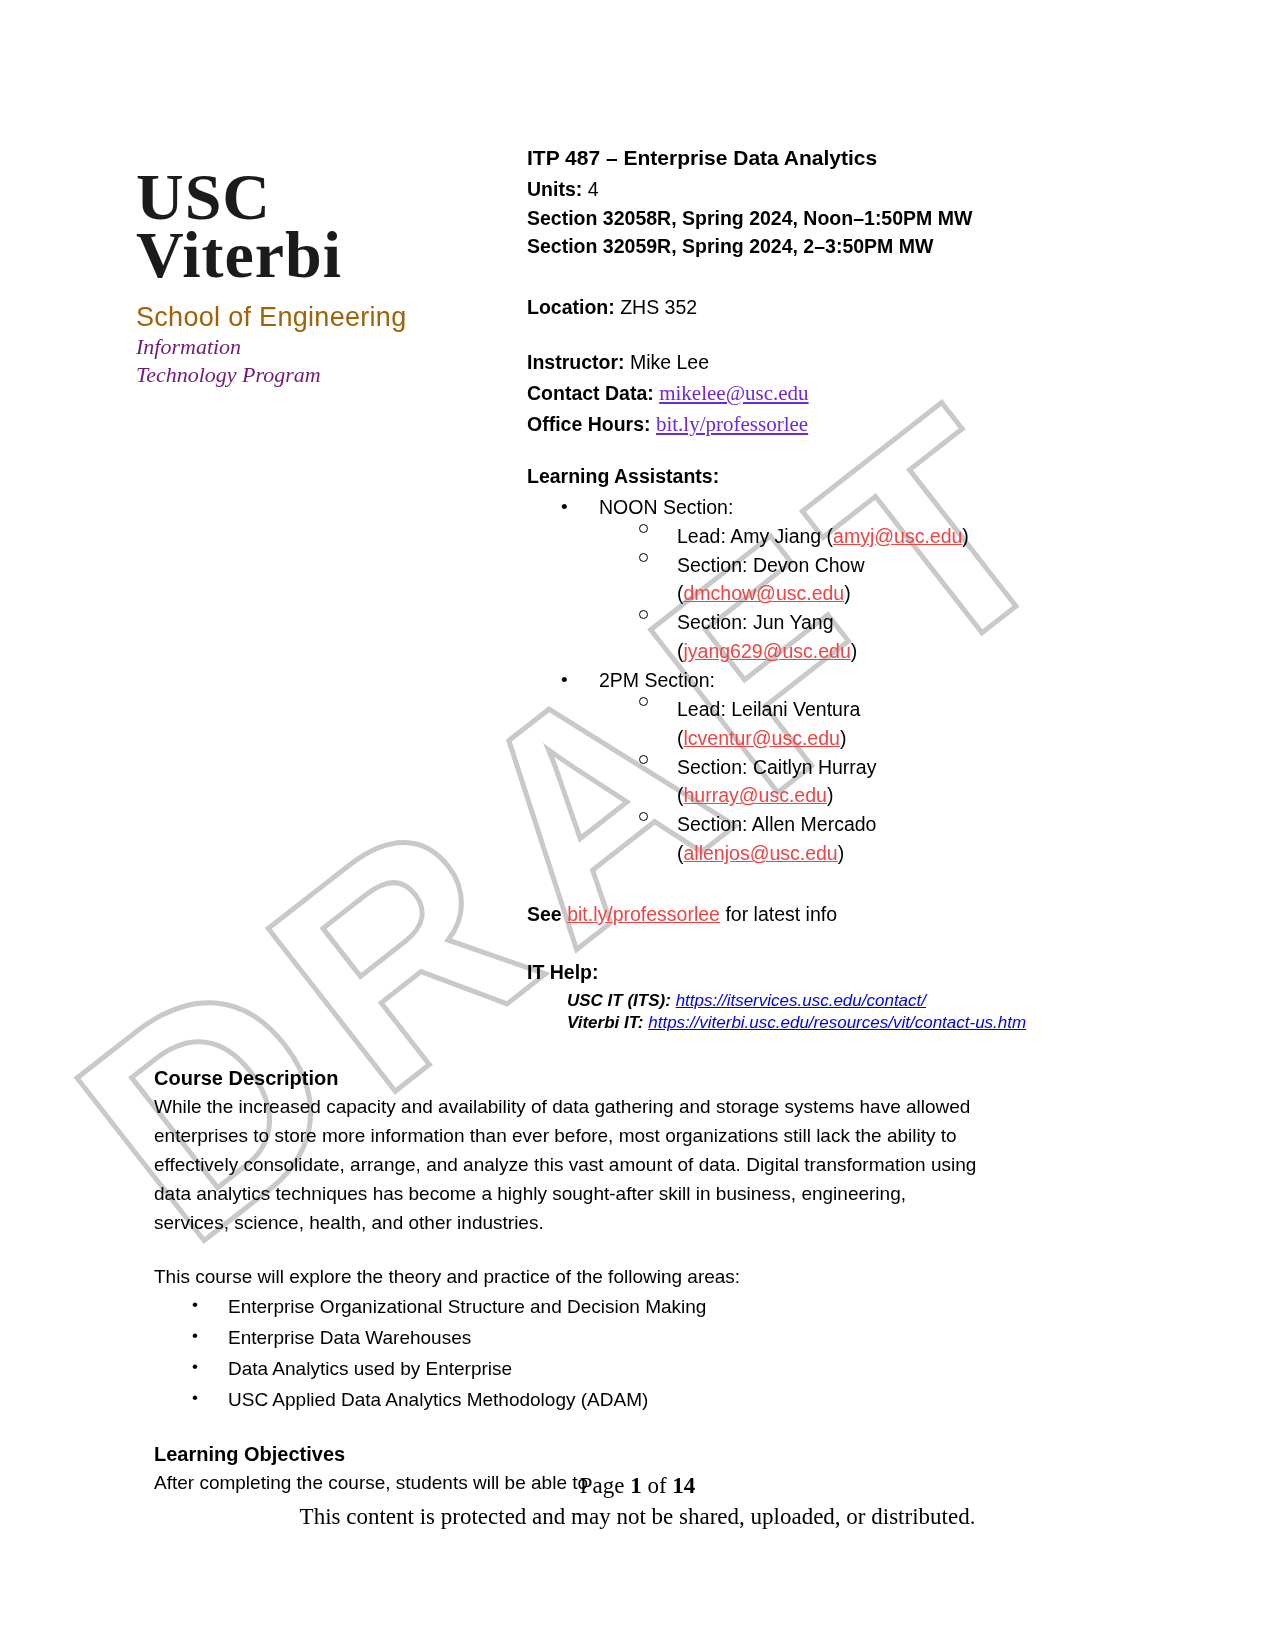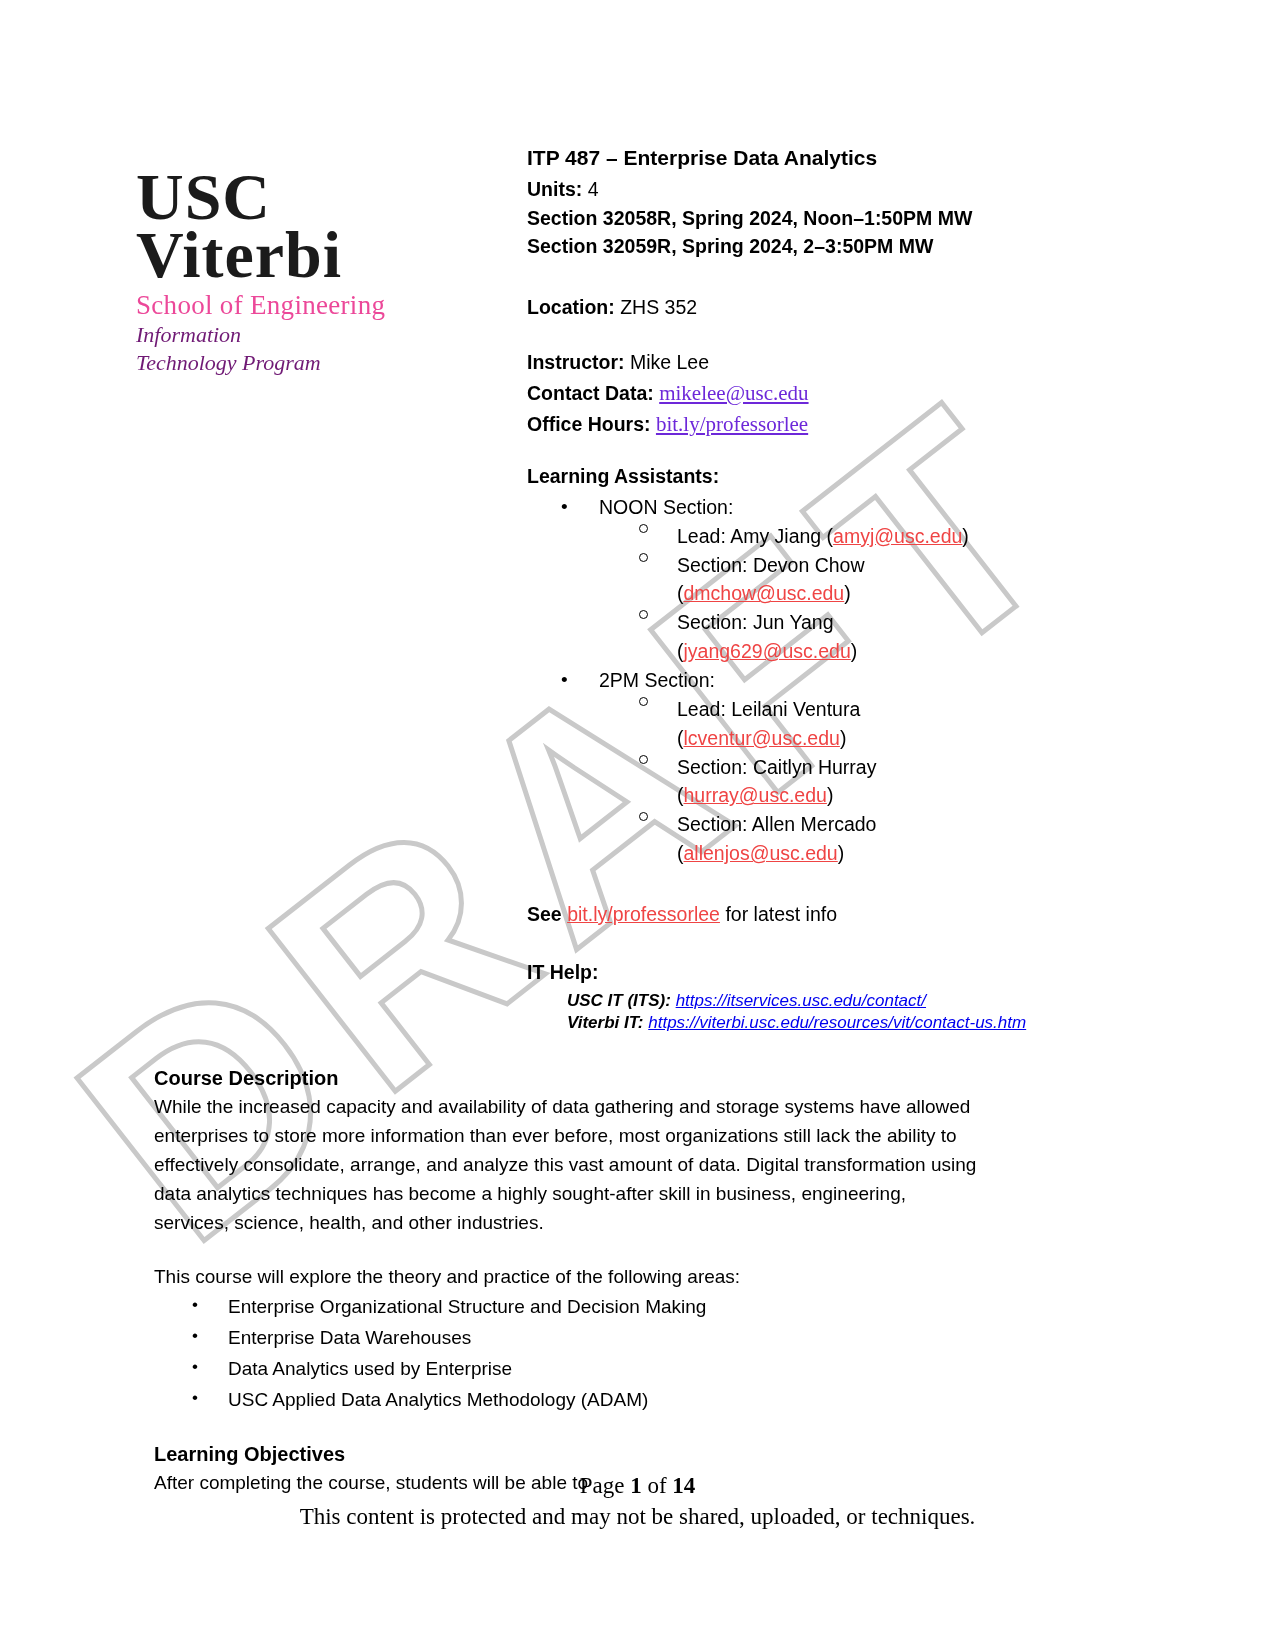--- a/index.html
+++ b/index.html
@@ -56,24 +56,24 @@
   #logo .logo-viterbi {
     font-family: "Liberation Serif", serif;
     font-weight: 700;
     color: #1b1b1b;
     line-height: 0.88;
     letter-spacing: 1px;
   }
   #logo .logo-usc { font-size: 66px; }
   #logo .logo-viterbi { font-size: 66px; }
   #logo .logo-school {
-    font-family: Liberation Serif, serif;
+    font-family: Liberation Sans, sans-serif;
     font-size: 27px;
-    color: #ec4899;
-    margin-top: 6px;
+    color: #a16207;
+    margin-top: 18px;
     letter-spacing: 0.3px;
   }
   #logo .logo-prog1,
   #logo .logo-prog2 {
     font-family: "Liberation Serif", serif;
     font-style: italic;
     font-size: 22px;
     color: #701a75;
     line-height: 1.25;
   }
@@ -339,16 +339,16 @@
     <p>After completing the course, students will be able to</p>
   </div>
 
   <div id="footer">
     <div class="page-num">
       <span>Page</span>
       <b>1</b>
       <span>of</span>
       <b>14</b>
     </div>
-    <div>This content is protected and may not be shared, uploaded, or techniques.</div>
+    <div>This content is protected and may not be shared, uploaded, or distributed.</div>
   </div>
 
 </div>
 
 </body></html>

